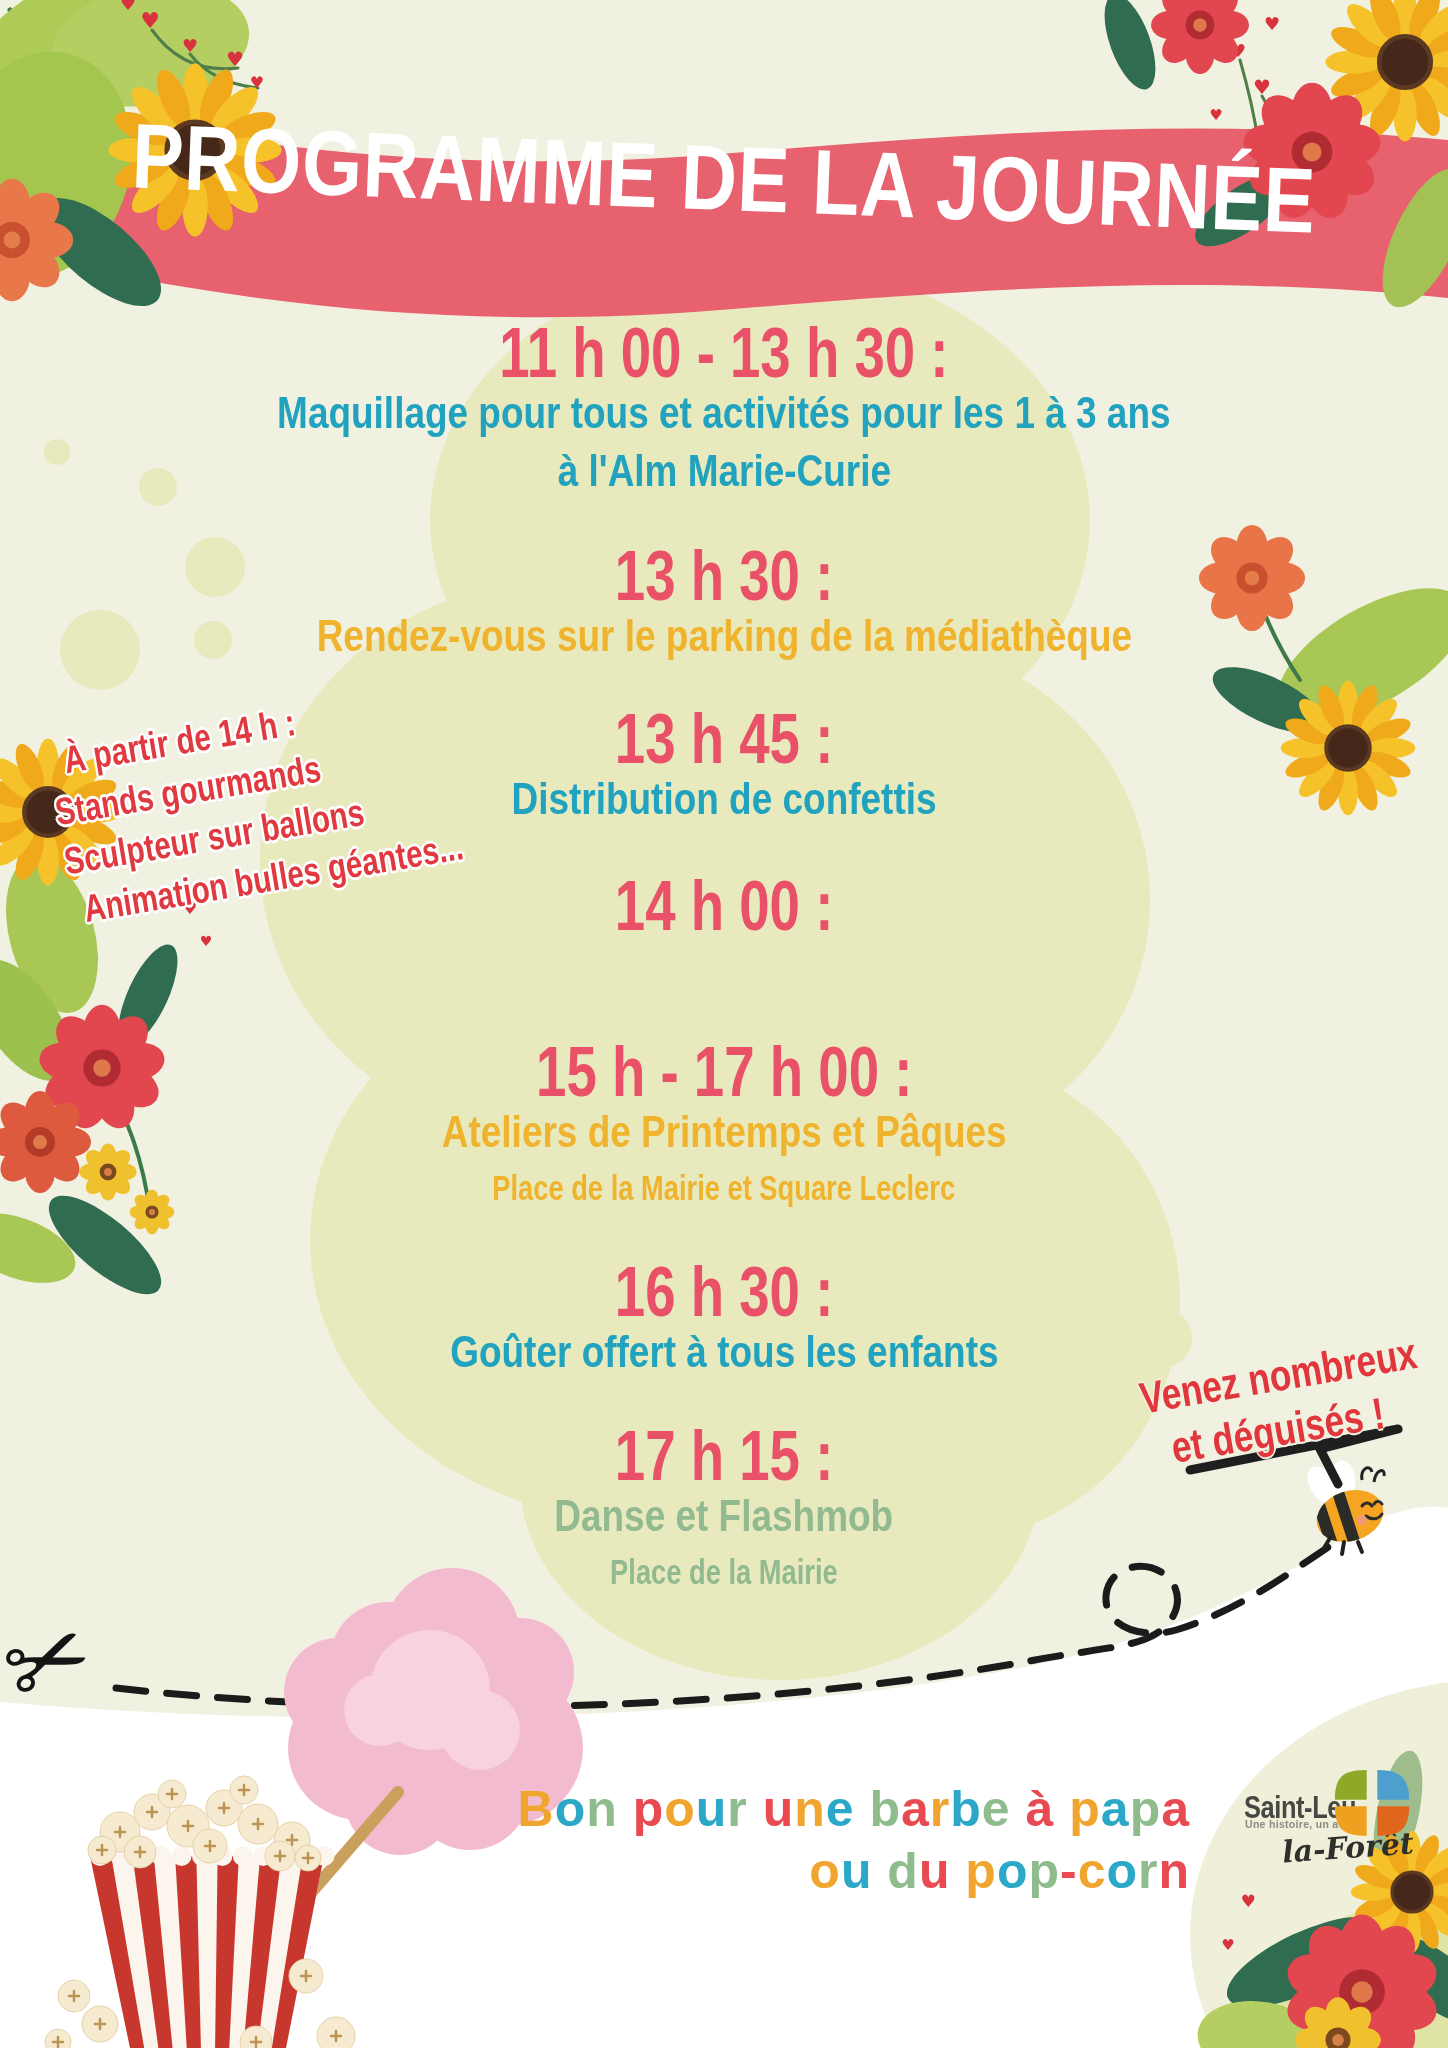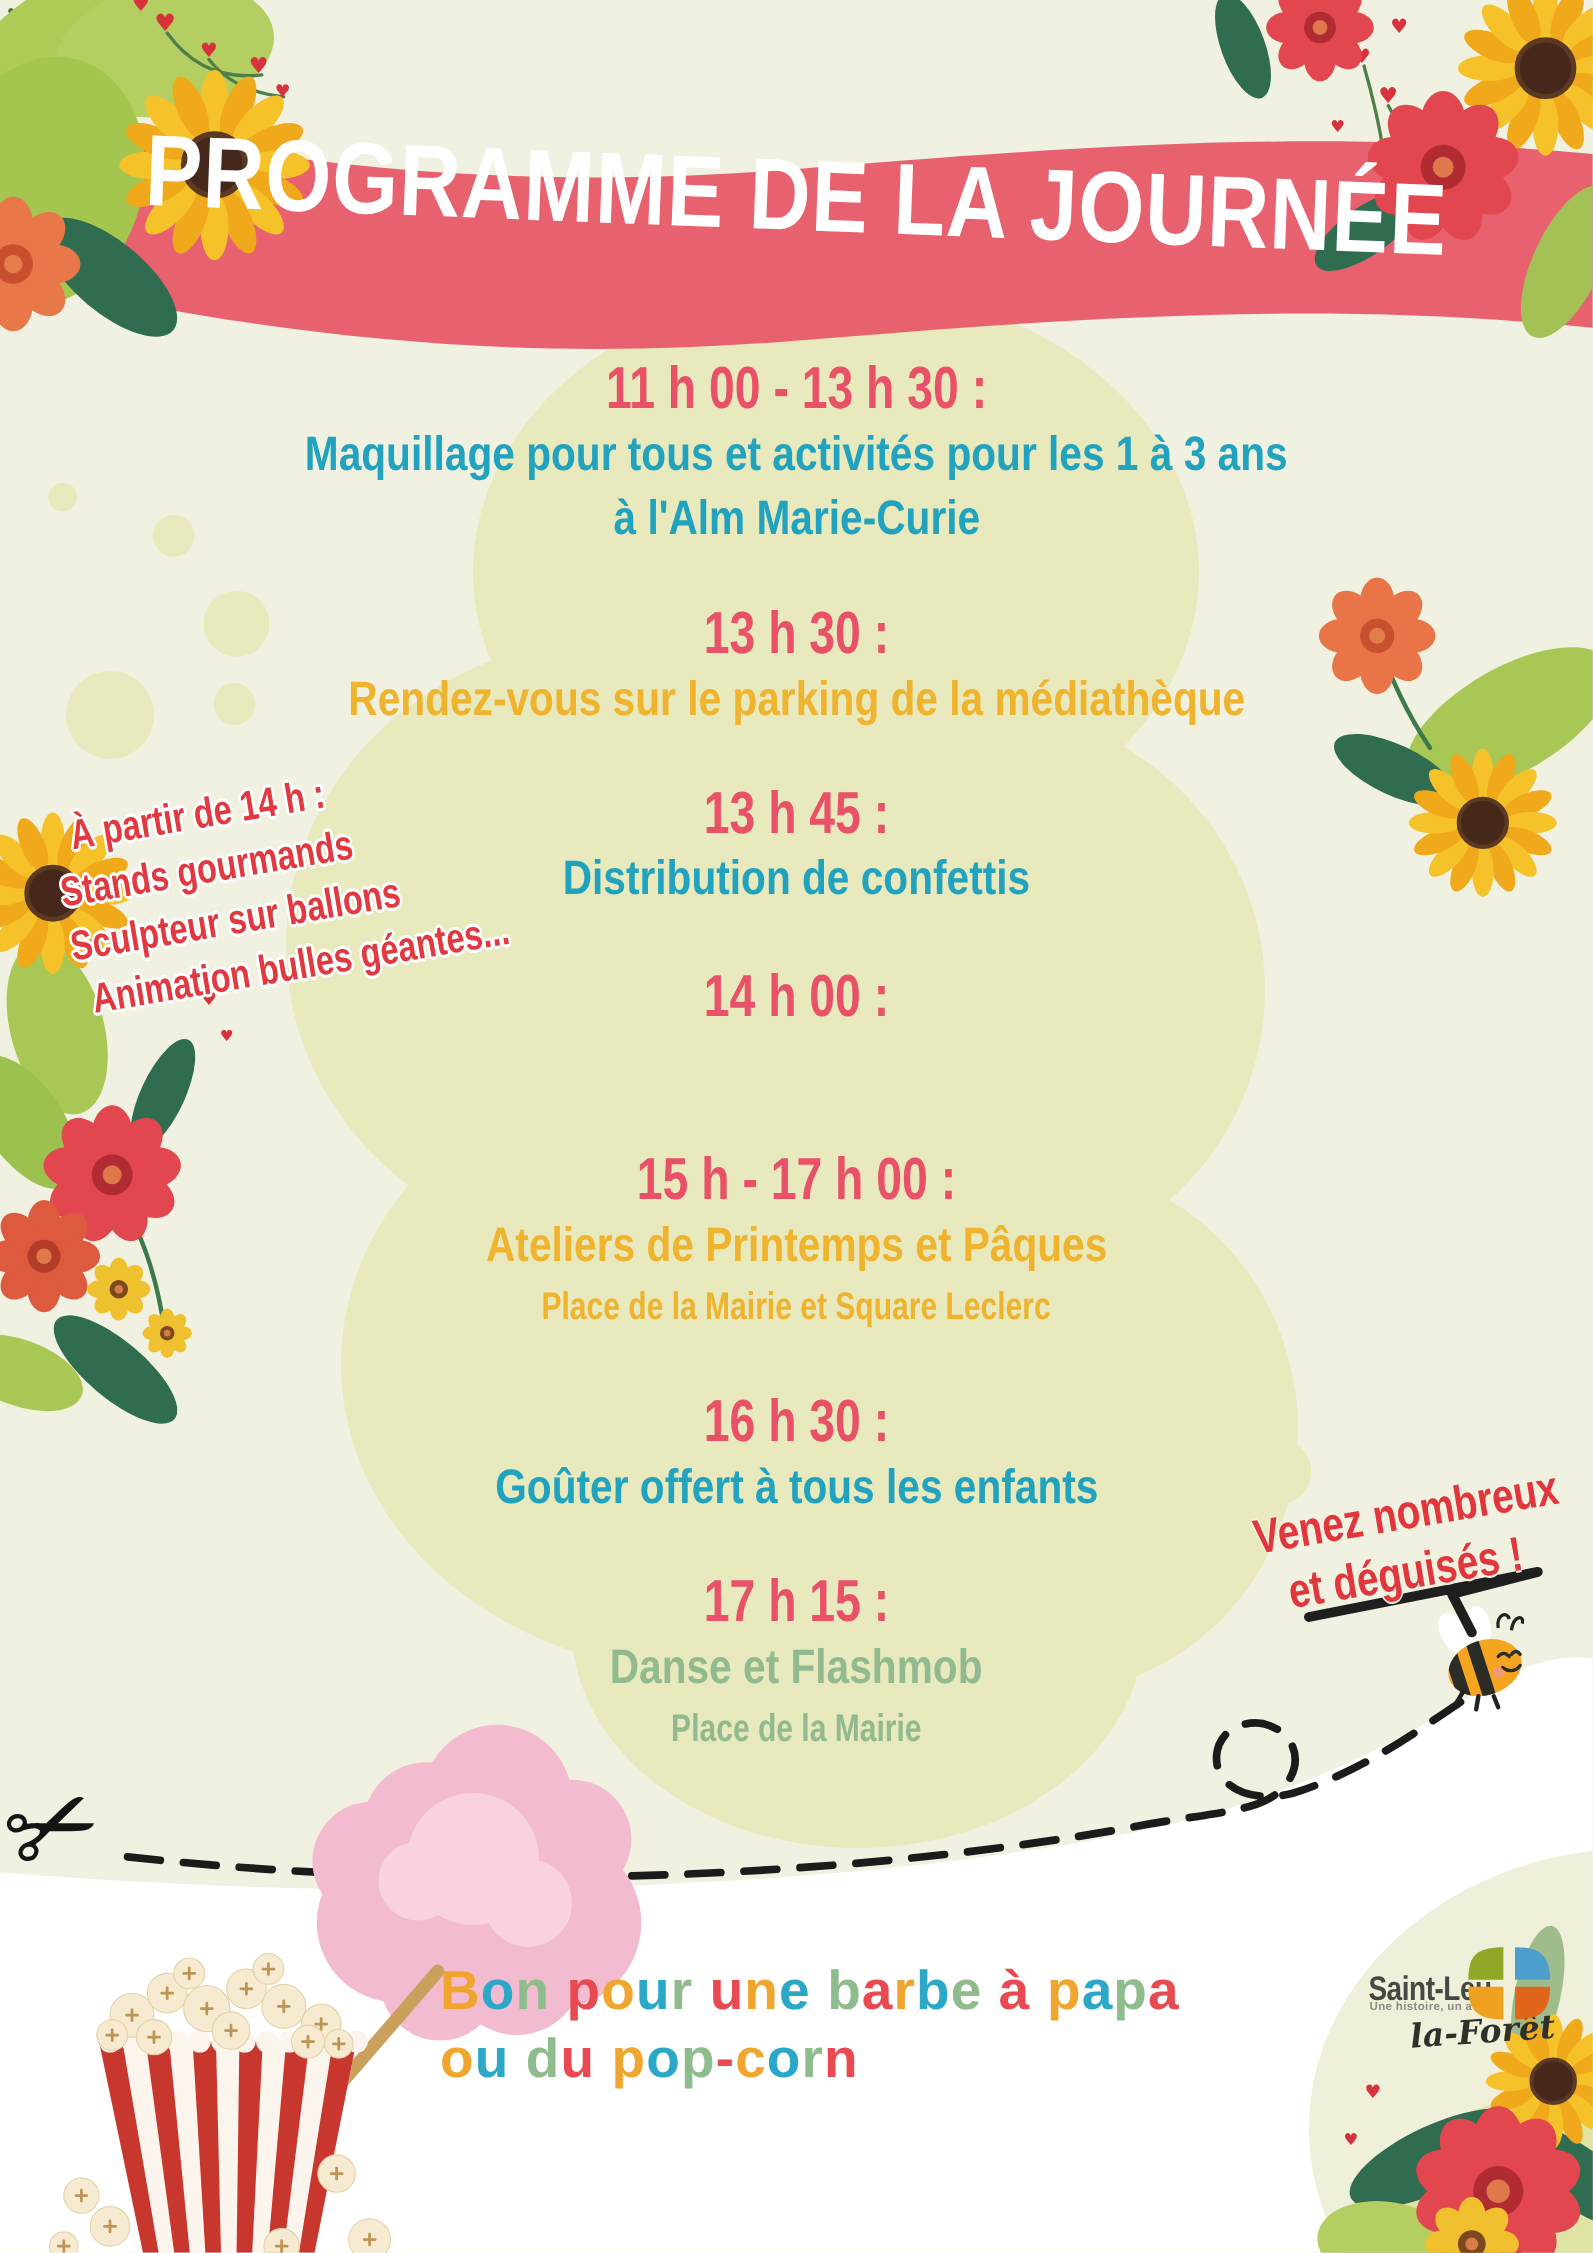--- a/index.html
+++ b/index.html
@@ -6,42 +6,42 @@
   body{width:1448px;height:2048px;position:relative;overflow:hidden;
        background:var(--bg,#F1F1E1);font-family:"Liberation Sans",sans-serif;}
   .abs{position:absolute;}
   #deco{position:absolute;left:0;top:0;width:1448px;height:2048px;}
   .center-line{left:0;width:1448px;text-align:center;font-weight:bold;}
   .cond{display:inline-block;white-space:nowrap;}
   
   #banner-title{top:126px;font-size:92px;color:#FFFFFF;transform:rotate(2.2deg);}
   #banner-title .cond{transform:scaleX(.84);letter-spacing:1px;}
   
-  .sched-time{font-size:54px;line-height:62px;color:var(--time,#E85167);}
+  .sched-time{font-size:70px;line-height:62px;color:var(--time,#E85167);}
   .sched-time .cond{transform:scaleX(.78);}
   .sched-desc{font-size:44px;line-height:58px;}
   .sched-desc .cond{transform:scaleX(.84);}
   .sched-place{font-size:35px;line-height:50px;margin-top:2px;}
   .sched-place .cond{transform:scaleX(.78);}
   .teal{color:var(--teal,#21A2BE);} .gold{color:var(--gold,#EFB32D);} .sage{color:var(--sage,#92BA90);}
   
   #side-note{left:16px;top:715px;width:352px;transform:rotate(-9.5deg);text-align:center;
              font-weight:bold;font-size:38px;line-height:50px;color:var(--note,#E0393F);
              text-shadow:3px 0 0 #fff,-3px 0 0 #fff,0 3px 0 #fff,0 -3px 0 #fff,
                          2px 2px 0 #fff,-2px 2px 0 #fff,2px -2px 0 #fff,-2px -2px 0 #fff;}
   #side-note .cond{transform:scaleX(.78);}
   
   #callout{left:1108px;top:1350px;width:330px;transform:rotate(-9.5deg);text-align:center;
            font-weight:bold;font-size:44px;line-height:54px;color:var(--callout,#E0363C);
            text-shadow:2px 0 0 #F1F1E1,-2px 0 0 #F1F1E1,0 2px 0 #F1F1E1,0 -2px 0 #F1F1E1;}
   #callout .cond{transform:scaleX(.8);}
   
   #scissors{left:6px;top:1612px;font-size:100px;line-height:100px;color:#141414;
             transform:rotate(-22deg);font-family:"DejaVu Sans",sans-serif;}
-  #coupon{left:400px;top:1778px;width:790px;text-align:left;font-weight:bold;
+  #coupon{left:400px;top:1778px;width:790px;text-align:right;font-weight:bold;
           font-size:50px;line-height:62px;letter-spacing:1px;}
   
   #logo{left:1238px;top:1762px;width:215px;height:130px;}
   #logo-title{left:6px;top:28px;font-size:31px;font-weight:bold;color:#474743;letter-spacing:-.5px;}
   #logo-title .cond{transform:scaleX(.82);transform-origin:left center;}
   #logo-tagline{left:7px;top:56px;font-size:10.5px;font-weight:bold;color:#8B8B85;letter-spacing:.3px;}
   #logo-script{left:44px;top:68px;font-size:30px;font-family:"DejaVu Serif",serif;
                font-style:italic;font-weight:bold;color:#2F2F2B;transform:rotate(-4deg);}
   #logo-mark{left:92px;top:6px;}
 </style>

